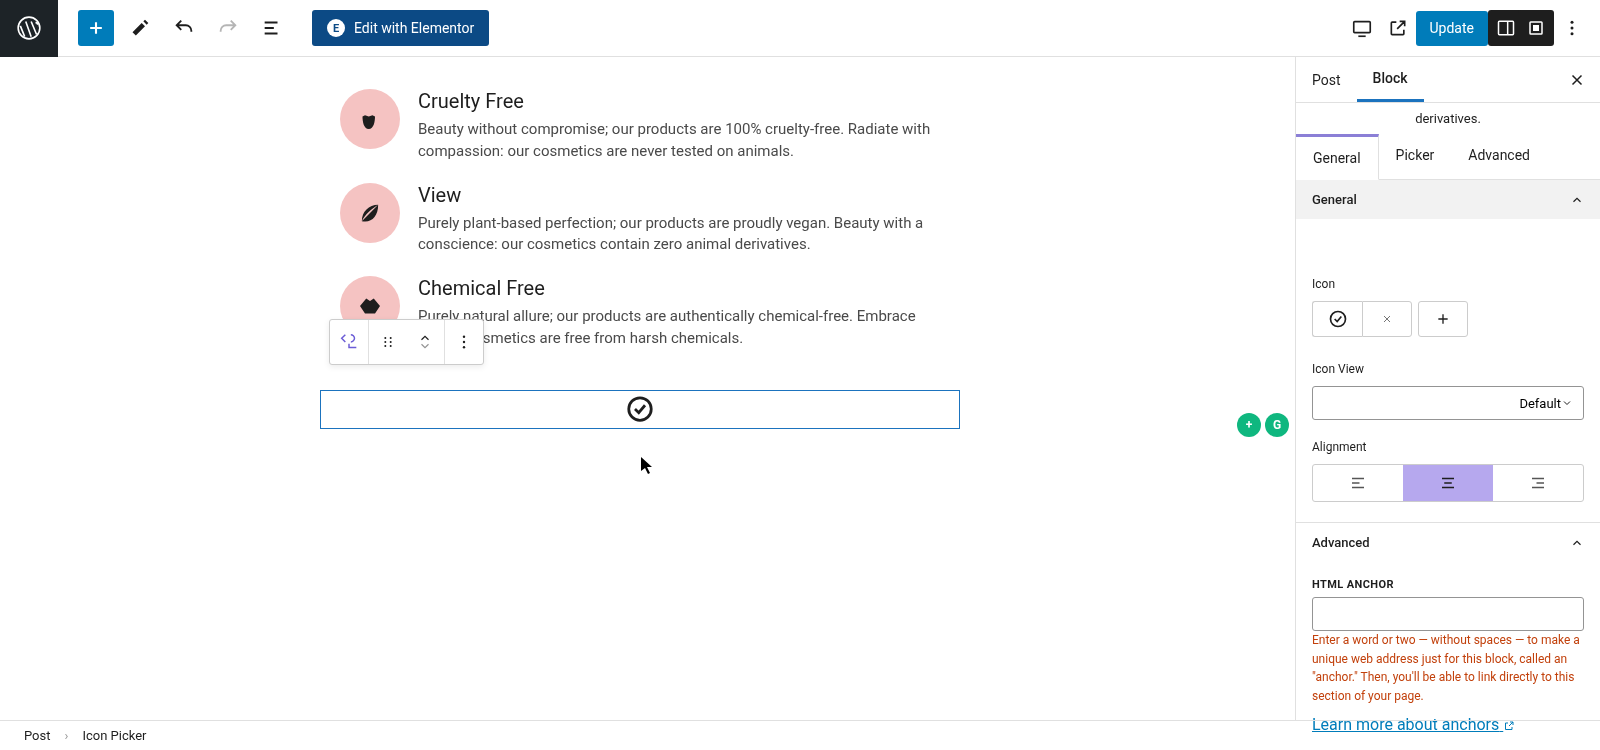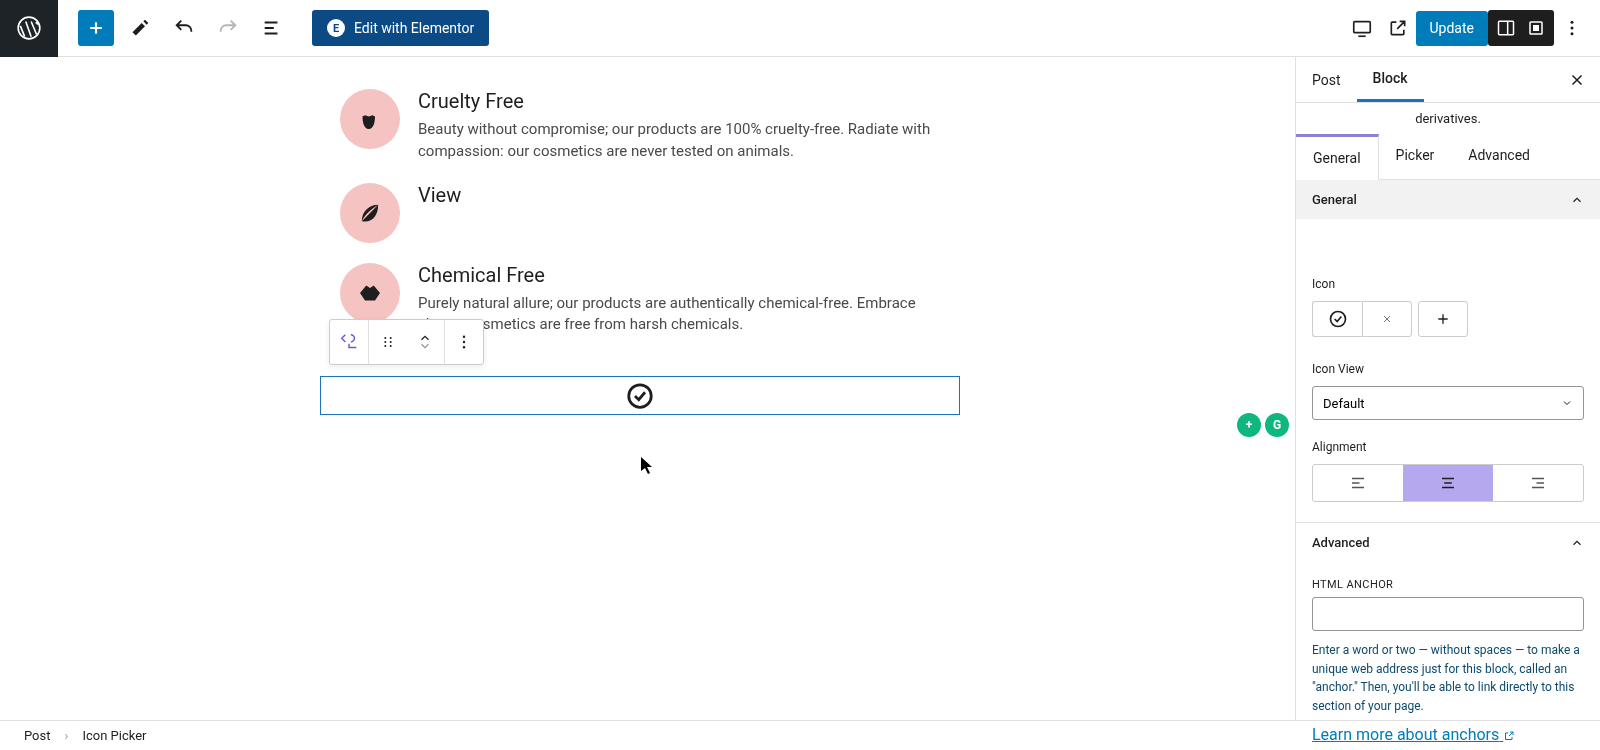--- a/index.html
+++ b/index.html
@@ -47,28 +47,28 @@
 .stab { padding:13px 17px; font-size:14px; color:#1e1e1e; }
 .stab.active { border-top:3px solid #8b7fd6; background:#fff; border-bottom:1px solid #fff; margin-bottom:-1px; border-right:1px solid #e0e0e0; }
 .sec-hdr { background:#f2f2f2; padding:12px 16px; font-size:13px; font-weight:500; color:#1e1e1e; display:flex; align-items:center; justify-content:space-between; }
 .sec-body { padding:14px 16px 20px; }
 .lbl { font-size:12px; color:#1e1e1e; margin-bottom:10px; display:block;margin-top:44px; }
 .icon-picker-row { display:flex; gap:0; }
 .ip-box { width:50px; height:36px; border:1px solid #ccc; display:flex; align-items:center; justify-content:center; }
 .ip-box.first { border-right:none; border-radius:3px 0 0 3px; }
 .ip-box.mid { border-radius:0 3px 3px 0; }
 .ip-box.plus { border-radius:3px; margin-left:6px; }
-.sel { width:100%; height:34px; border:1px solid #949494; border-radius:3px; padding:0 10px; background:#fff; display:flex; align-items:center; justify-content:space-between; }
+.sel { width:100%; height:34px; border:1px solid #949494; border-radius:3px; padding:0 10px; background:#fff; display:flex; align-items:center; justify-content:flex-end; }
 .align-grp { display:flex; border:1px solid #ccc; border-radius:3px; overflow:hidden; }
 .al { flex:1; height:36px; display:flex; align-items:center; justify-content:center; }
 .al.active { background:#b6a8ee; }
-.help-txt { font-size:12px; color:#0c4a6e; line-height:1.55; margin-top:10px; }
+.help-txt { font-size:12px; color:#c2410c; line-height:1.55; margin-top:0; }
 .link { color:#007cba; font-size:16px; text-decoration:underline; }
 .anchor-input { width:100%; height:34px; border:1px solid #949494; border-radius:3px; margin-top:6px; }
-.upper-lbl { font-size:11px; letter-spacing:.4px; color:#1e1e1e; font-weight:400; text-transform:uppercase; }
+.upper-lbl { font-size:11px; letter-spacing:.4px; color:#1e1e1e; font-weight:700; text-transform:uppercase; }
 
 
 .bcrumb { position:absolute; bottom:0; left:0; right:0; height:30px; display:flex; align-items:center; padding:0 24px; border-top:1px solid #e0e0e0; font-size:13px; color:#1e1e1e; gap:14px; }
 .bcrumb .sep { color:#999; }
 </style>
 </head>
 <body>
 
 <div class="topbar">
   <div class="wp-logo">
@@ -159,20 +159,21 @@
       </div>
     </div>
     <div class="feat">
       <div class="circ">
         <svg width="28" height="28" viewBox="0 0 24 24" fill="#1e1e1e">
             <path d="M5 19c8 2 14-4 14-14C11 5 5 11 5 19zm0 0c3-6 8-10 14-14"></path>
           </svg>
       </div>
       <div>
         <h3>View</h3>
+        <p>Purely plant-based perfection; our products are proudly vegan. Beauty with a conscience: our cosmetics contain zero animal derivatives.</p>
       </div>
     </div>
     <div class="feat">
       <div class="circ">
         <svg width="30" height="30" viewBox="0 0 24 24" fill="#1e1e1e">
             <path d="M4 12l5-6 3 2 3-2 5 6-4 6H8l-4-6z"></path>
           </svg>
       </div>
       <div>
         <h3>Chemical Free</h3>

